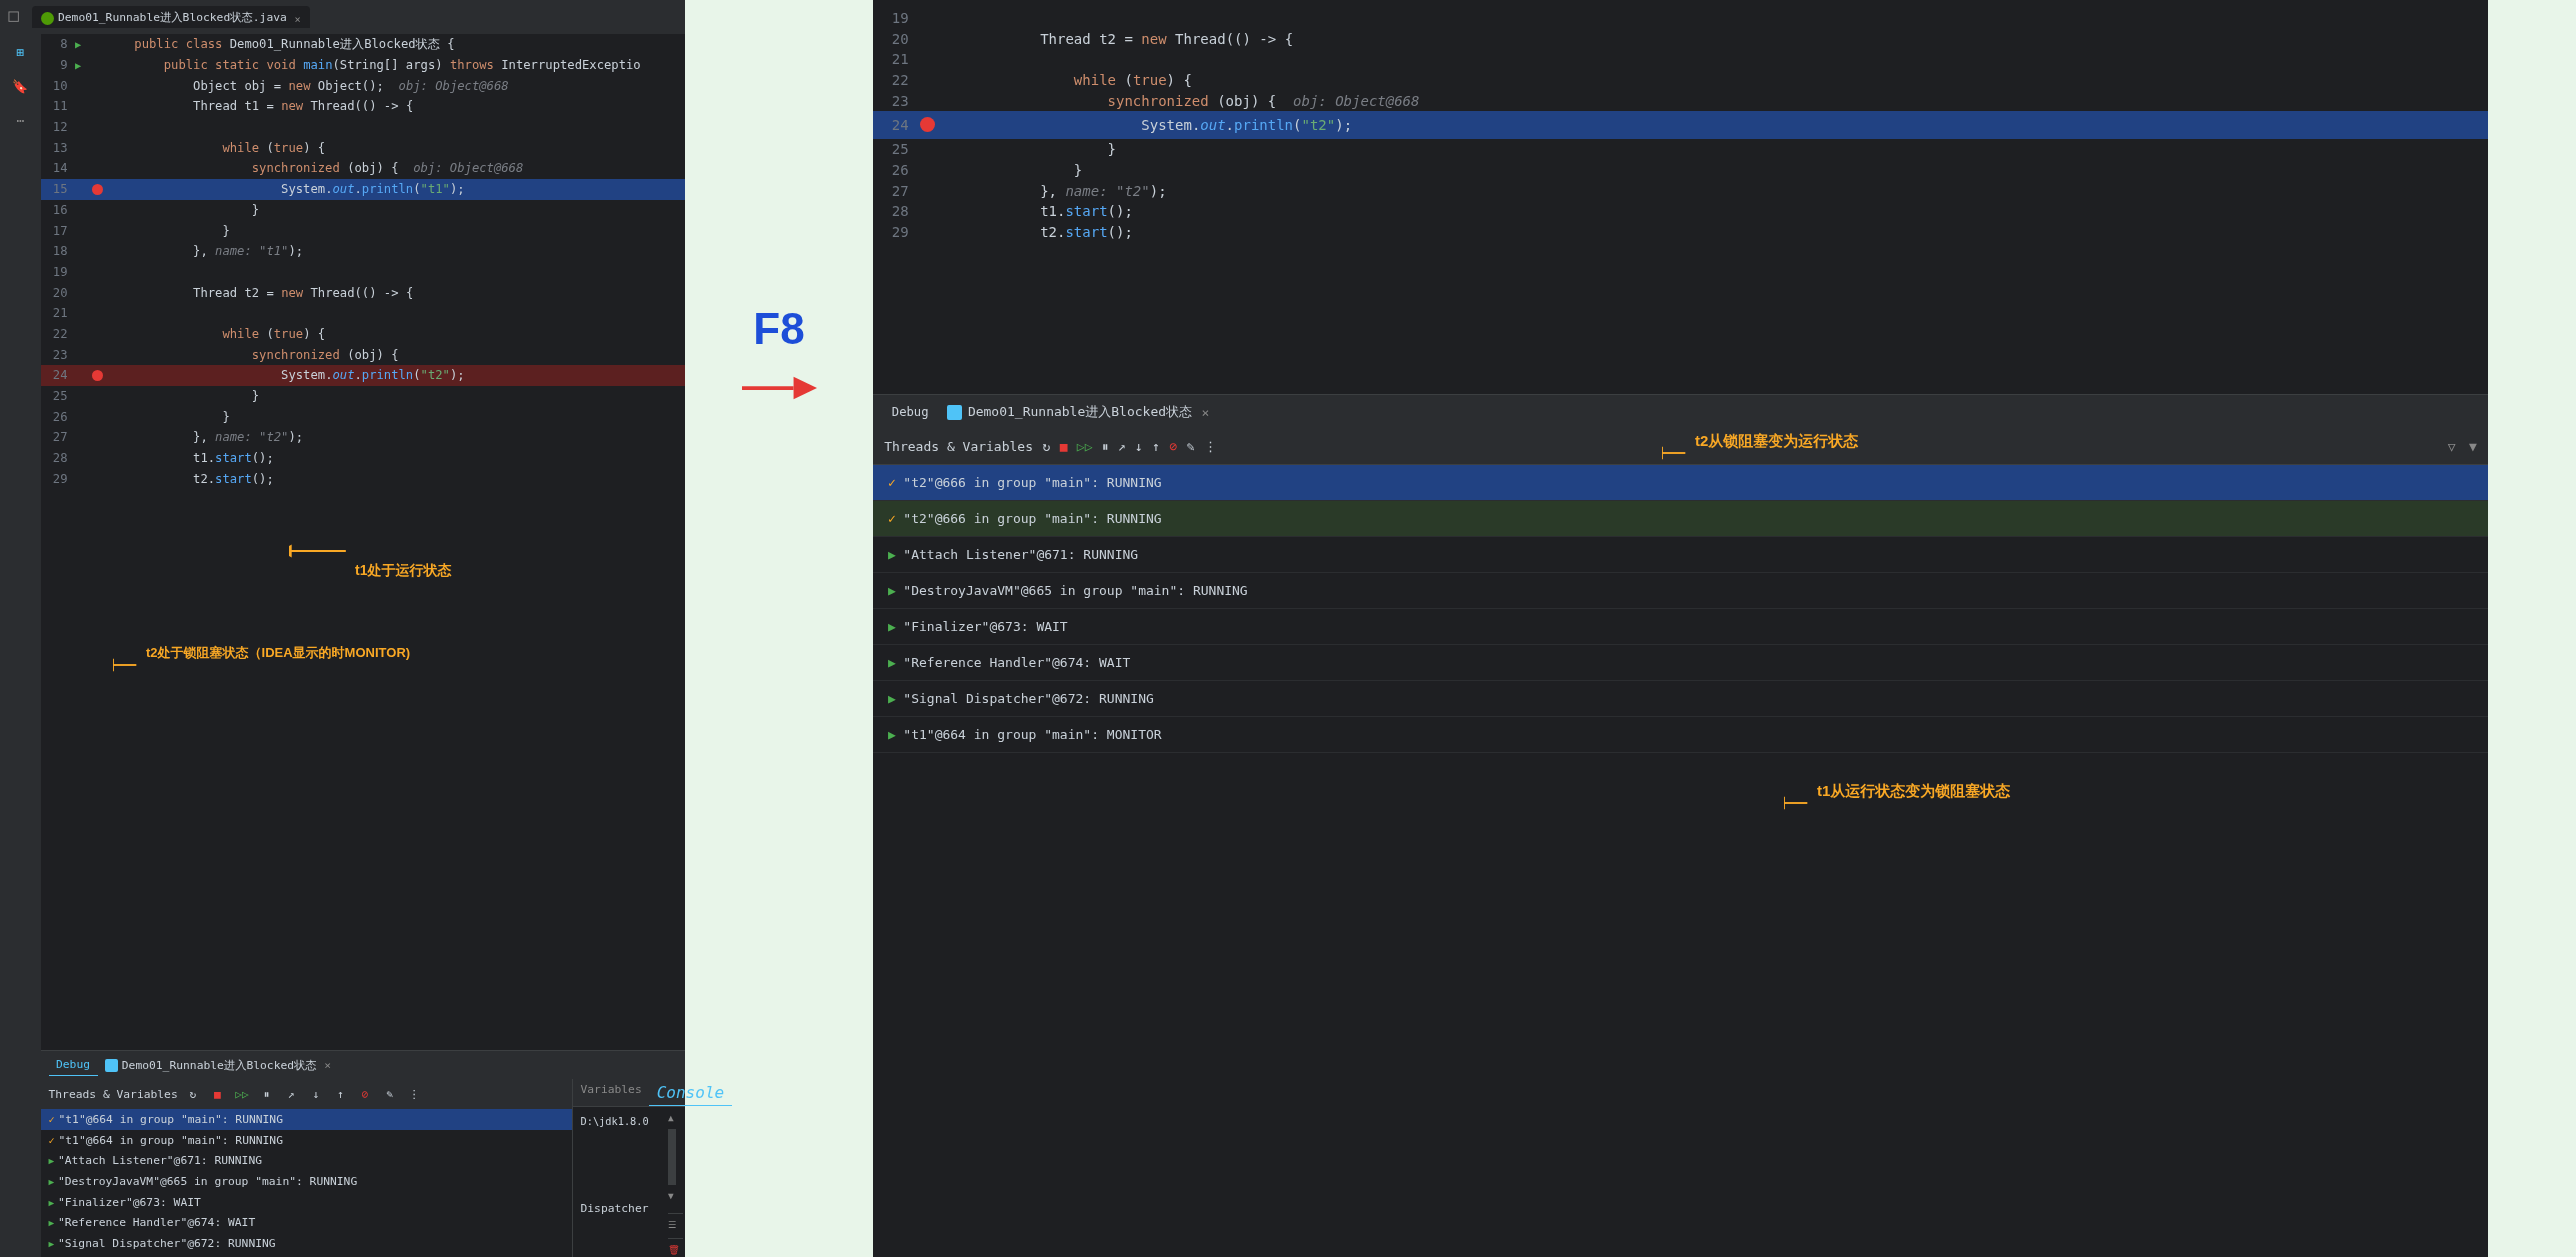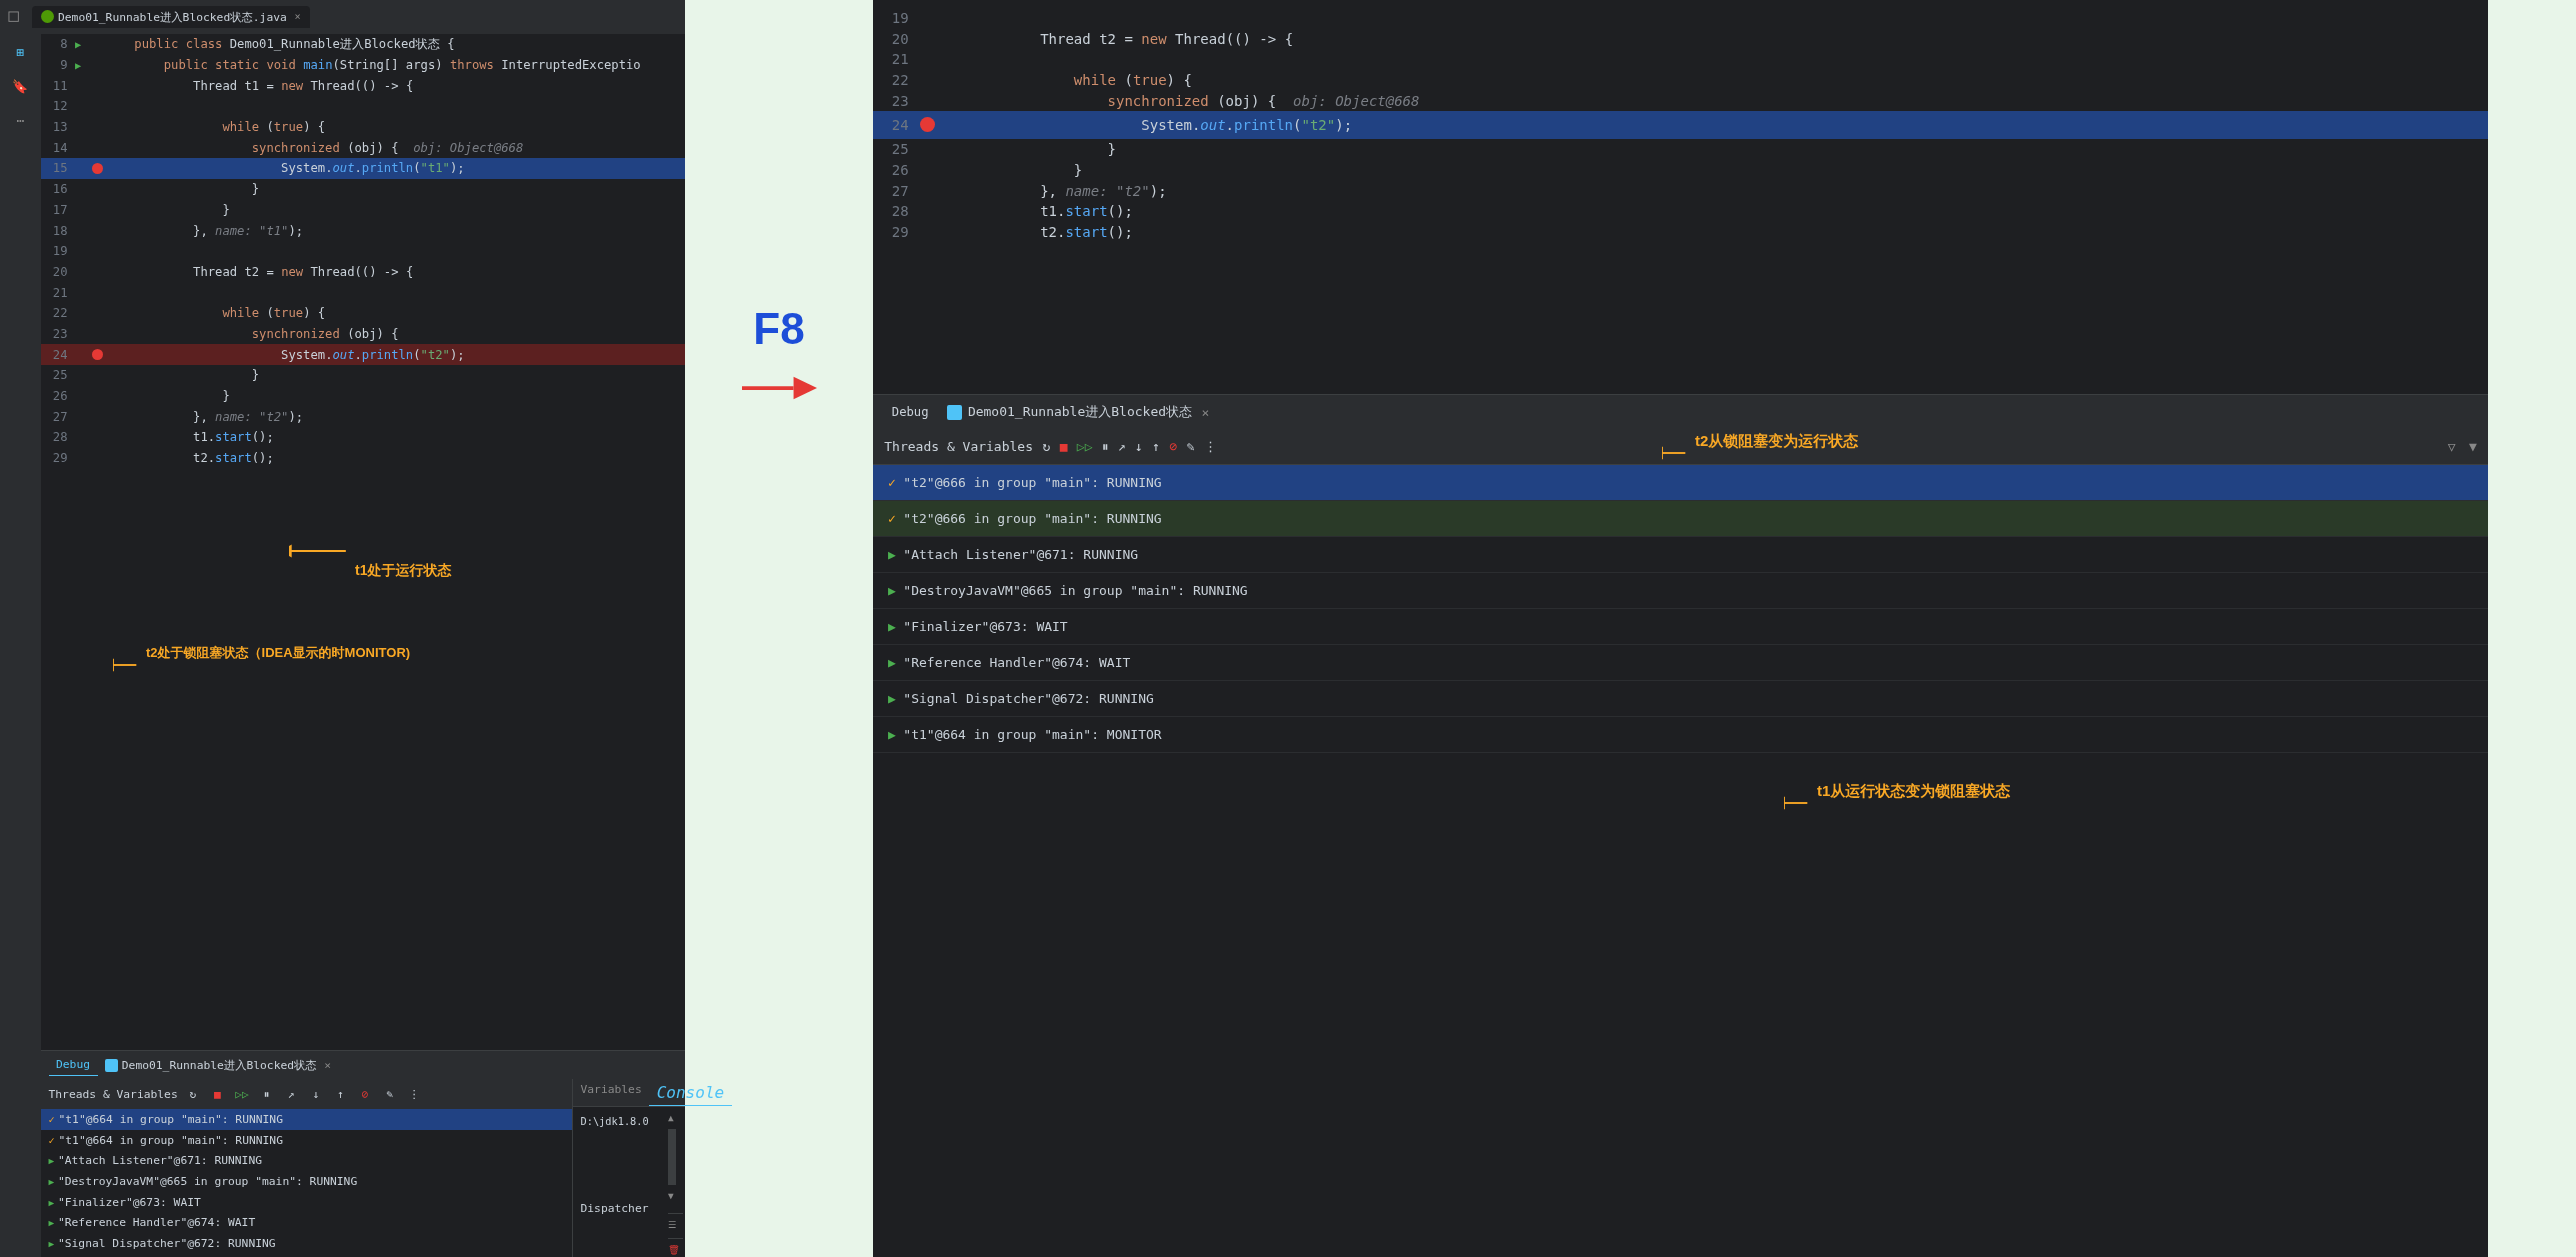--- a/index.html
+++ b/index.html
@@ -29,21 +29,21 @@
       display: flex;
       align-items: center;
       background: #2b2d30;
       height: 34px;
       padding: 0 7.5px;
       gap: 3.8px;
     }
 
     .tab-item {
       display: flex;
-      align-items: flex-start;
+      align-items: flex-end;
       gap: 3.8px;
       padding: 3.8px 9.4px;
       background: #1e1f22;
       border-radius: 3.8px 3.8px 0 0;
       font-size: 11.3px;
       color: #c9d1d9;
     }
 
     .tab-icon {
       width: 13px;
@@ -353,20 +353,26 @@
       <div class="code-text">    <span class="kw">public class</span> Demo01_Runnable进入Blocked状态 {</div>
     </div>
 
     <div class="code-line">
       <div class="line-number">9</div>
       <div class="line-arrow" style="color:#4caf50;font-size:10.3px;">▶</div>
       <div class="breakpoint"></div>
       <div class="code-text">        <span class="kw">public static void</span> <span class="fn">main</span>(<span class="type">String</span>[] args) <span class="kw">throws</span> InterruptedExceptio</div>
     </div>
 
+    <div class="code-line">
+      <div class="line-number">10</div>
+      <div class="line-arrow"></div>
+      <div class="breakpoint"></div>
+      <div class="code-text">            <span class="type">Object</span> obj = <span class="kw">new</span> <span class="type">Object</span>();  <span class="cm">obj: Object@668</span></div>
+    </div>
 
     <div class="code-line">
       <div class="line-number">11</div>
       <div class="line-arrow"></div>
       <div class="breakpoint"></div>
       <div class="code-text">            <span class="type">Thread</span> t1 = <span class="kw">new</span> <span class="type">Thread</span>(() -&gt; {</div>
     </div>
 
     <div class="code-line">
       <div class="line-number">12</div>

